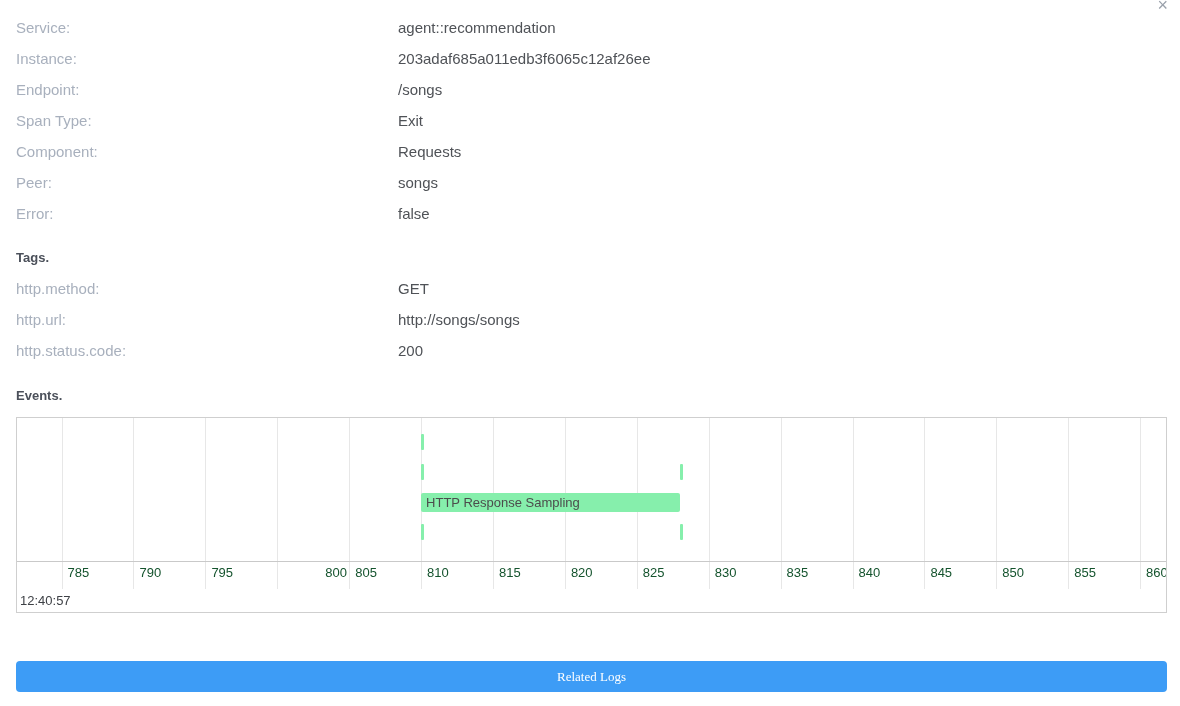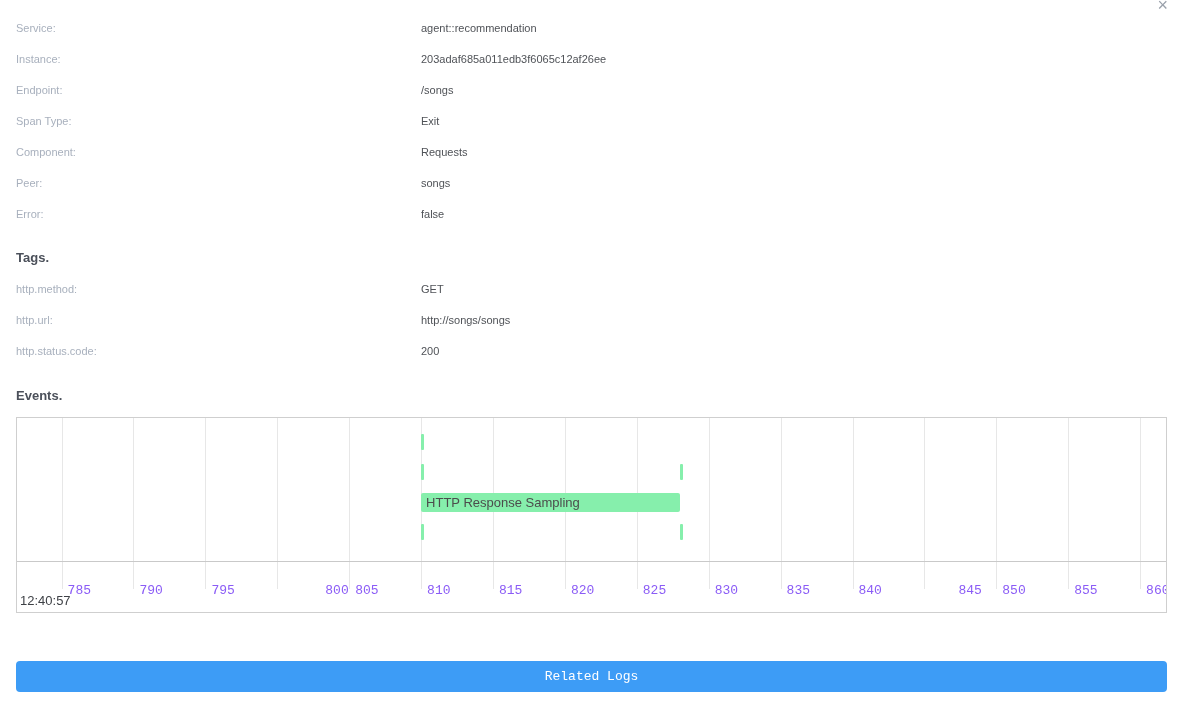--- a/index.html
+++ b/index.html
@@ -10,21 +10,21 @@
     position:relative;
     overflow:hidden;
     -webkit-font-smoothing:antialiased;
   }
   .close-btn{
     position:absolute;top:-4px;right:12px;
     font-size:18px;line-height:18px;
     color:#9aa1ab;cursor:pointer;user-select:none;
   }
   .details{padding:12px 16px 0 16px;}
-  .kv-row{display:flex;height:31px;align-items:center;font-size:11px;gap:23px;}
+  .kv-row{display:flex;height:31px;align-items:center;font-size:15px;}
   .kv-row .k{width:382px;color:#a8b0bd;flex:none;}
   .kv-row .v{color:#4f5257;}
   .section-heading{
     height:31px;line-height:31px;
     font-size:13px;font-weight:bold;color:#4b505a;
   }
   .tags-heading{margin-top:13px;}
   .events-heading{margin-top:14px;}
 
   
@@ -42,23 +42,23 @@
   .gridline{
     position:absolute;top:0;bottom:0;width:1px;
     background:#e7e7e7;
   }
   .axis{position:relative;height:27px;}
   .tickline{
     position:absolute;top:0;height:100%;width:1px;
     background:#e7e7e7;
   }
   .ticklabel{
-    position:absolute;top:21px;
-    font-size:13px;color:#8b5cf6;
-    padding-left:6px;white-space:nowrap;font-family:Liberation Mono, monospace;
+    position:absolute;top:3px;
+    font-size:13px;color:#14532d;
+    padding-left:6px;white-space:nowrap;
   }
   .timerow{
     height:23px;display:flex;align-items:center;
     padding-left:3px;
     font-size:13px;color:#3e4146;
   }
   .mark{
     position:absolute;
     background:#86efac;
     height:16px;min-width:3px;
@@ -72,21 +72,21 @@
     white-space:nowrap;overflow:hidden;
     border-radius:2px;
   }
 
   .related-logs{
     display:block;
     margin:48px 13px 0 16px;
     width:1151px;height:31px;
     background:#3d9cf6;border:none;border-radius:4px;
     color:#ffffff;font-size:13px;
-    font-family:Liberation Mono, monospace;
+    font-family:Liberation Serif, serif;
     cursor:pointer;
   }
 </style>
 </head>
 <body>
 
 <span class="close-btn">×</span>
 
 <div class="details">
   <div class="kv-row">
@@ -180,21 +180,21 @@
       <div class="ticklabel" style="left: 47.6846%;">820</div>
       <div class="tickline" style="left: 53.9424%;"></div>
       <div class="ticklabel" style="left: 53.9424%;">825</div>
       <div class="tickline" style="left: 60.2003%;"></div>
       <div class="ticklabel" style="left: 60.2003%;">830</div>
       <div class="tickline" style="left: 66.4581%;"></div>
       <div class="ticklabel" style="left: 66.4581%;">835</div>
       <div class="tickline" style="left: 72.7159%;"></div>
       <div class="ticklabel" style="left: 72.7159%;">840</div>
       <div class="tickline" style="left: 78.9737%;"></div>
-      <div class="ticklabel" style="left: 78.9737%; margin-left: 28px;">845</div>
+      <div class="ticklabel" style="left: 78.9737%;">845</div>
       <div class="tickline" style="left: 85.2315%;"></div>
       <div class="ticklabel" style="left: 85.2315%;">850</div>
       <div class="tickline" style="left: 91.4894%;"></div>
       <div class="ticklabel" style="left: 91.4894%;">855</div>
       <div class="tickline" style="left: 97.7472%;"></div>
       <div class="ticklabel" style="left: 97.7472%;">860</div>
     </div>
   <div class="timerow">
     <span>12:40:57</span>
   </div>

